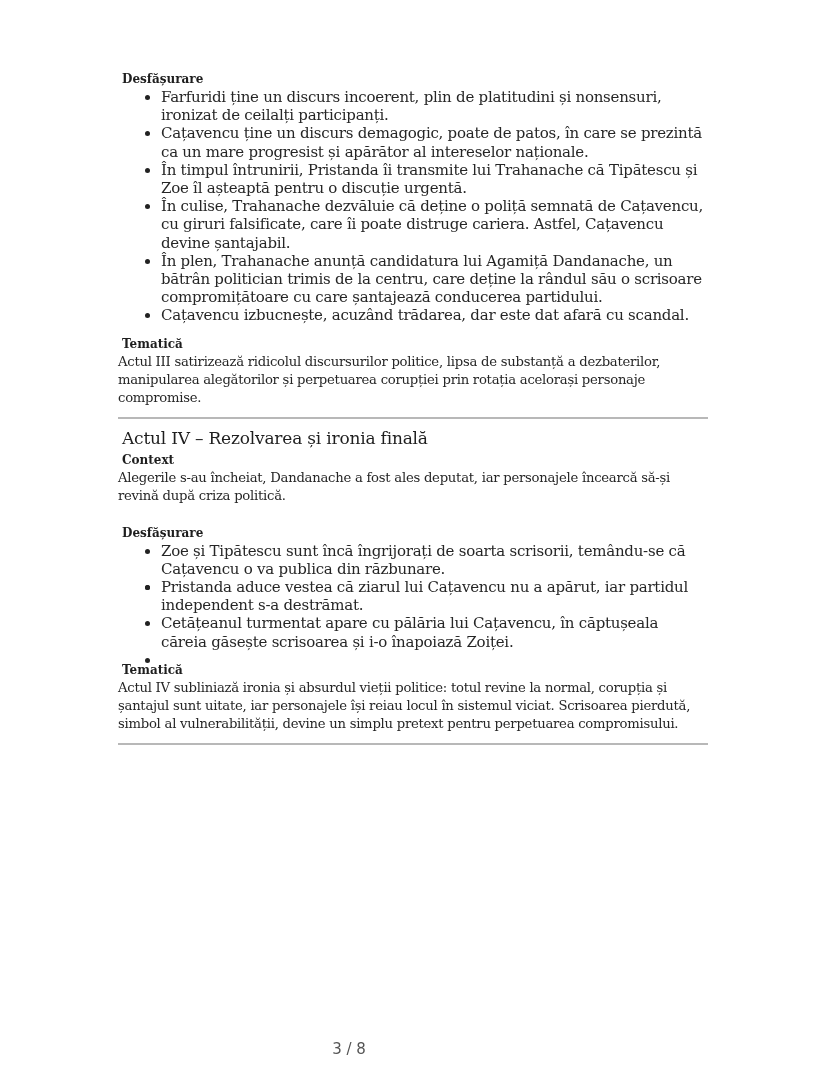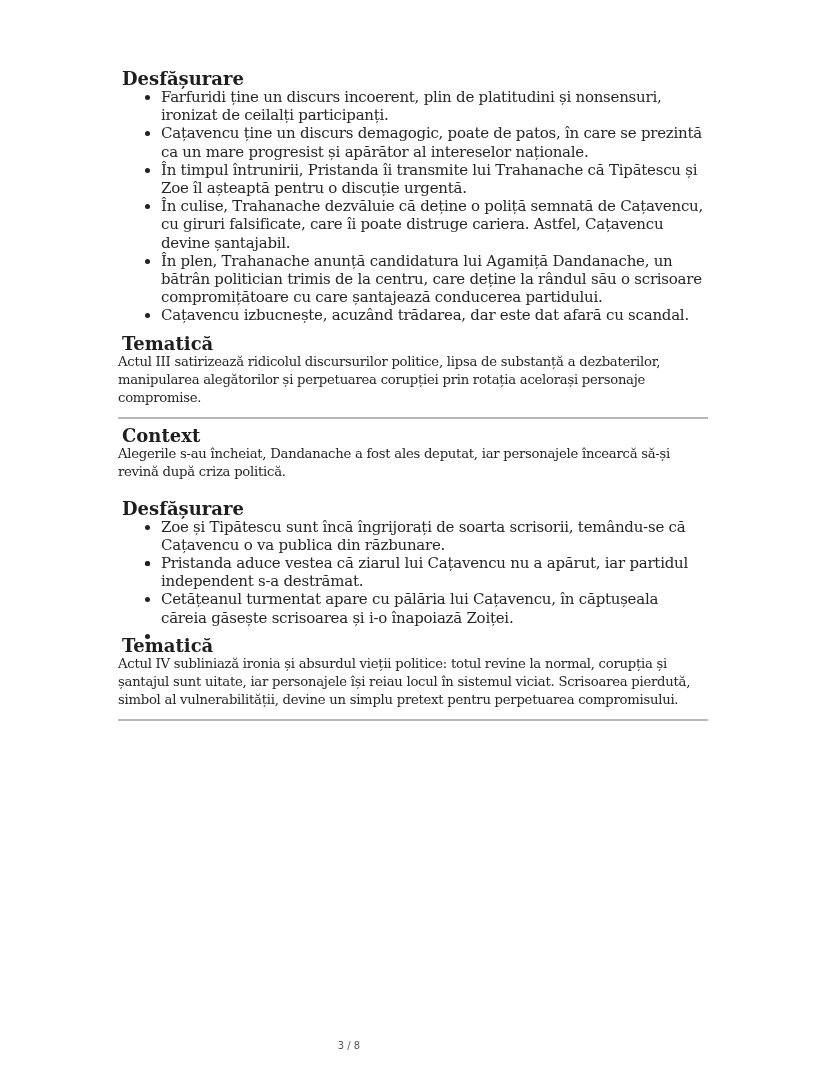--- a/index.html
+++ b/index.html
@@ -16,21 +16,21 @@
       overflow: hidden;
     }
     .page {
       position: absolute;
       left: 118px;
       top: 70px;
       width: 590px;
     }
     .sub-heading {
       font-weight: bold;
-      font-size: 18px;
+      font-size: 12px;
       line-height: 18px;
       margin: 0 0 0 4px;
       color: #1e1e1e;
     }
     .bullets {
       list-style: none;
       margin: 0 0 10px 0;
       padding: 0;
     }
     .bullets li {
@@ -73,21 +73,21 @@
       letter-spacing: -0.2px;
     }
     .block-gap { height: 8px; }
     .footer {
       position: absolute;
       left: 0;
       width: 698px;
       top: 1040px;
       text-align: center;
       font-family: "DejaVu Sans", sans-serif;
-      font-size: 10px;
+      font-size: 15px;
       color: #555;
     }
   </style>
 </head>
 <body>
 
 <div class="page">
 
   <section>
     <div class="sub-heading">Desfășurare</div>
@@ -101,20 +101,21 @@
     </ul>
   </section>
 
   <section>
     <div class="sub-heading">Tematică</div>
     <p class="para">Actul III satirizează ridicolul discursurilor politice, lipsa de substanță a dezbaterilor, manipularea alegătorilor și perpetuarea corupției prin rotația acelorași personaje compromise.</p>
   </section>
 
   <hr class="rule">
 
+  <h2 class="act-title">Actul IV – Rezolvarea și ironia finală</h2>
 
   <section>
     <div class="sub-heading">Context</div>
     <p class="para">Alegerile s-au încheiat, Dandanache a fost ales deputat, iar personajele încearcă să-și revină după criza politică.</p>
   </section>
 
   <div class="block-gap"></div>
 
   <section>
     <div class="sub-heading">Desfășurare</div>

